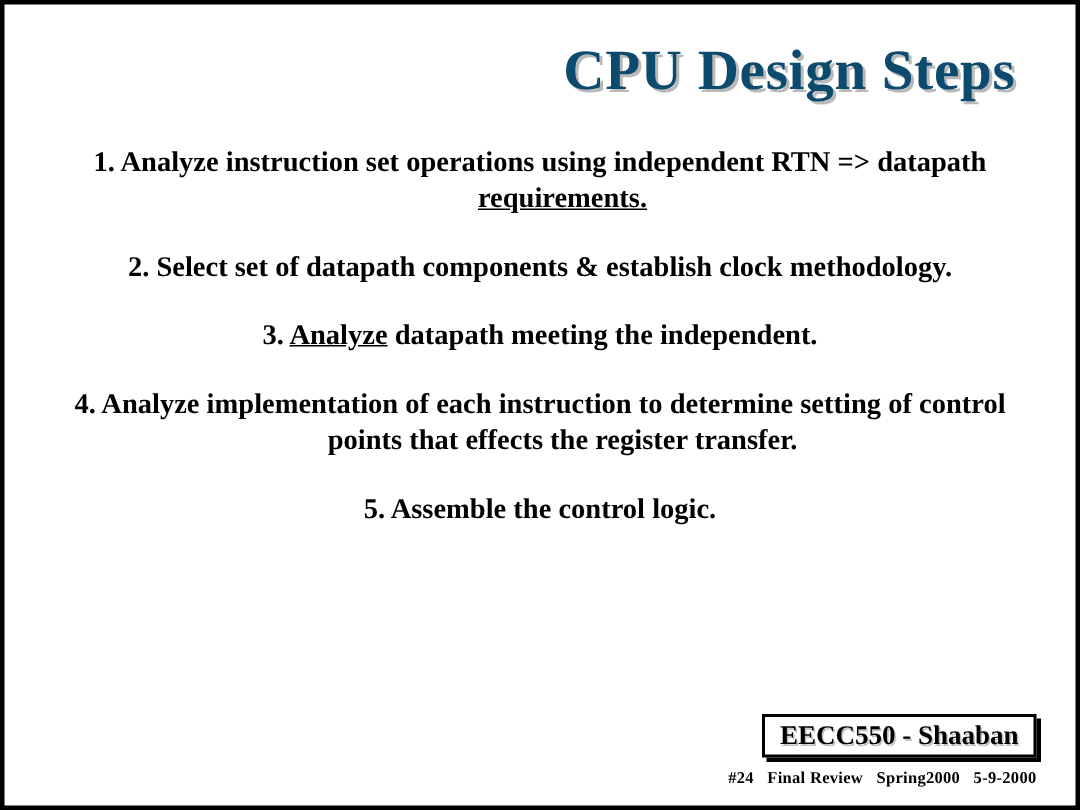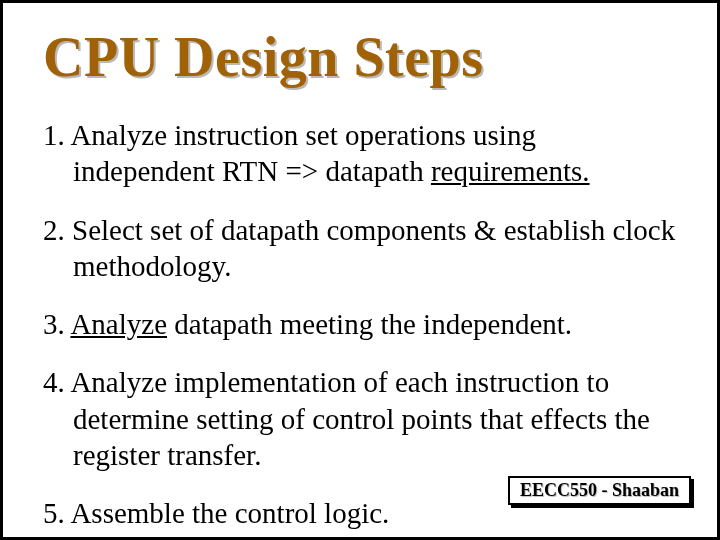--- a/index.html
+++ b/index.html
@@ -6,32 +6,33 @@
   html, body { width: 720px; height: 540px; font-family: "Times New Roman", Times, serif; }
   .slide {
     width: 720px;
     height: 540px;
     border: 3px solid #000;
     background: #fff;
     position: relative;
     padding: 22px 40px 0 40px;
   }
   .title {
-    text-align: left;
-    font-size: 56px;
+    text-align: right;
+    font-size: 38px;
     font-weight: bold;
-    color: #a16207;
+    color: #0c4a6e;
     text-shadow: 2px 2px 0 #b9b9b9;
     letter-spacing: 0.5px;
     margin-bottom: 28px;
   }
   .steps {
-    font-size: 29px;
-    font-weight: normal;
+    font-size: 19px;
+    font-weight: bold;
     line-height: 1.25;
+    text-align: center;
   }
   .step {
     margin-bottom: 22px;
     padding-left: 30px;
     text-indent: -30px;
   }
   .step .num { }
   .u { text-decoration: underline; }
   .footer-box {
     position: absolute;
@@ -88,14 +89,20 @@
 
     <div class="step">
       <span class="num">5.</span>
       <span>Assemble the control logic.</span><span class="u"></span><span></span>
     </div>
 
   </div>
 
   <div class="footer-box">EECC550 - Shaaban</div>
 
+  <div class="footer-meta">
+    <span>#24</span>
+    <span>Final Review</span>
+    <span>Spring2000</span>
+    <span>5-9-2000</span>
+  </div>
 
 </div>
 
 </body></html>

